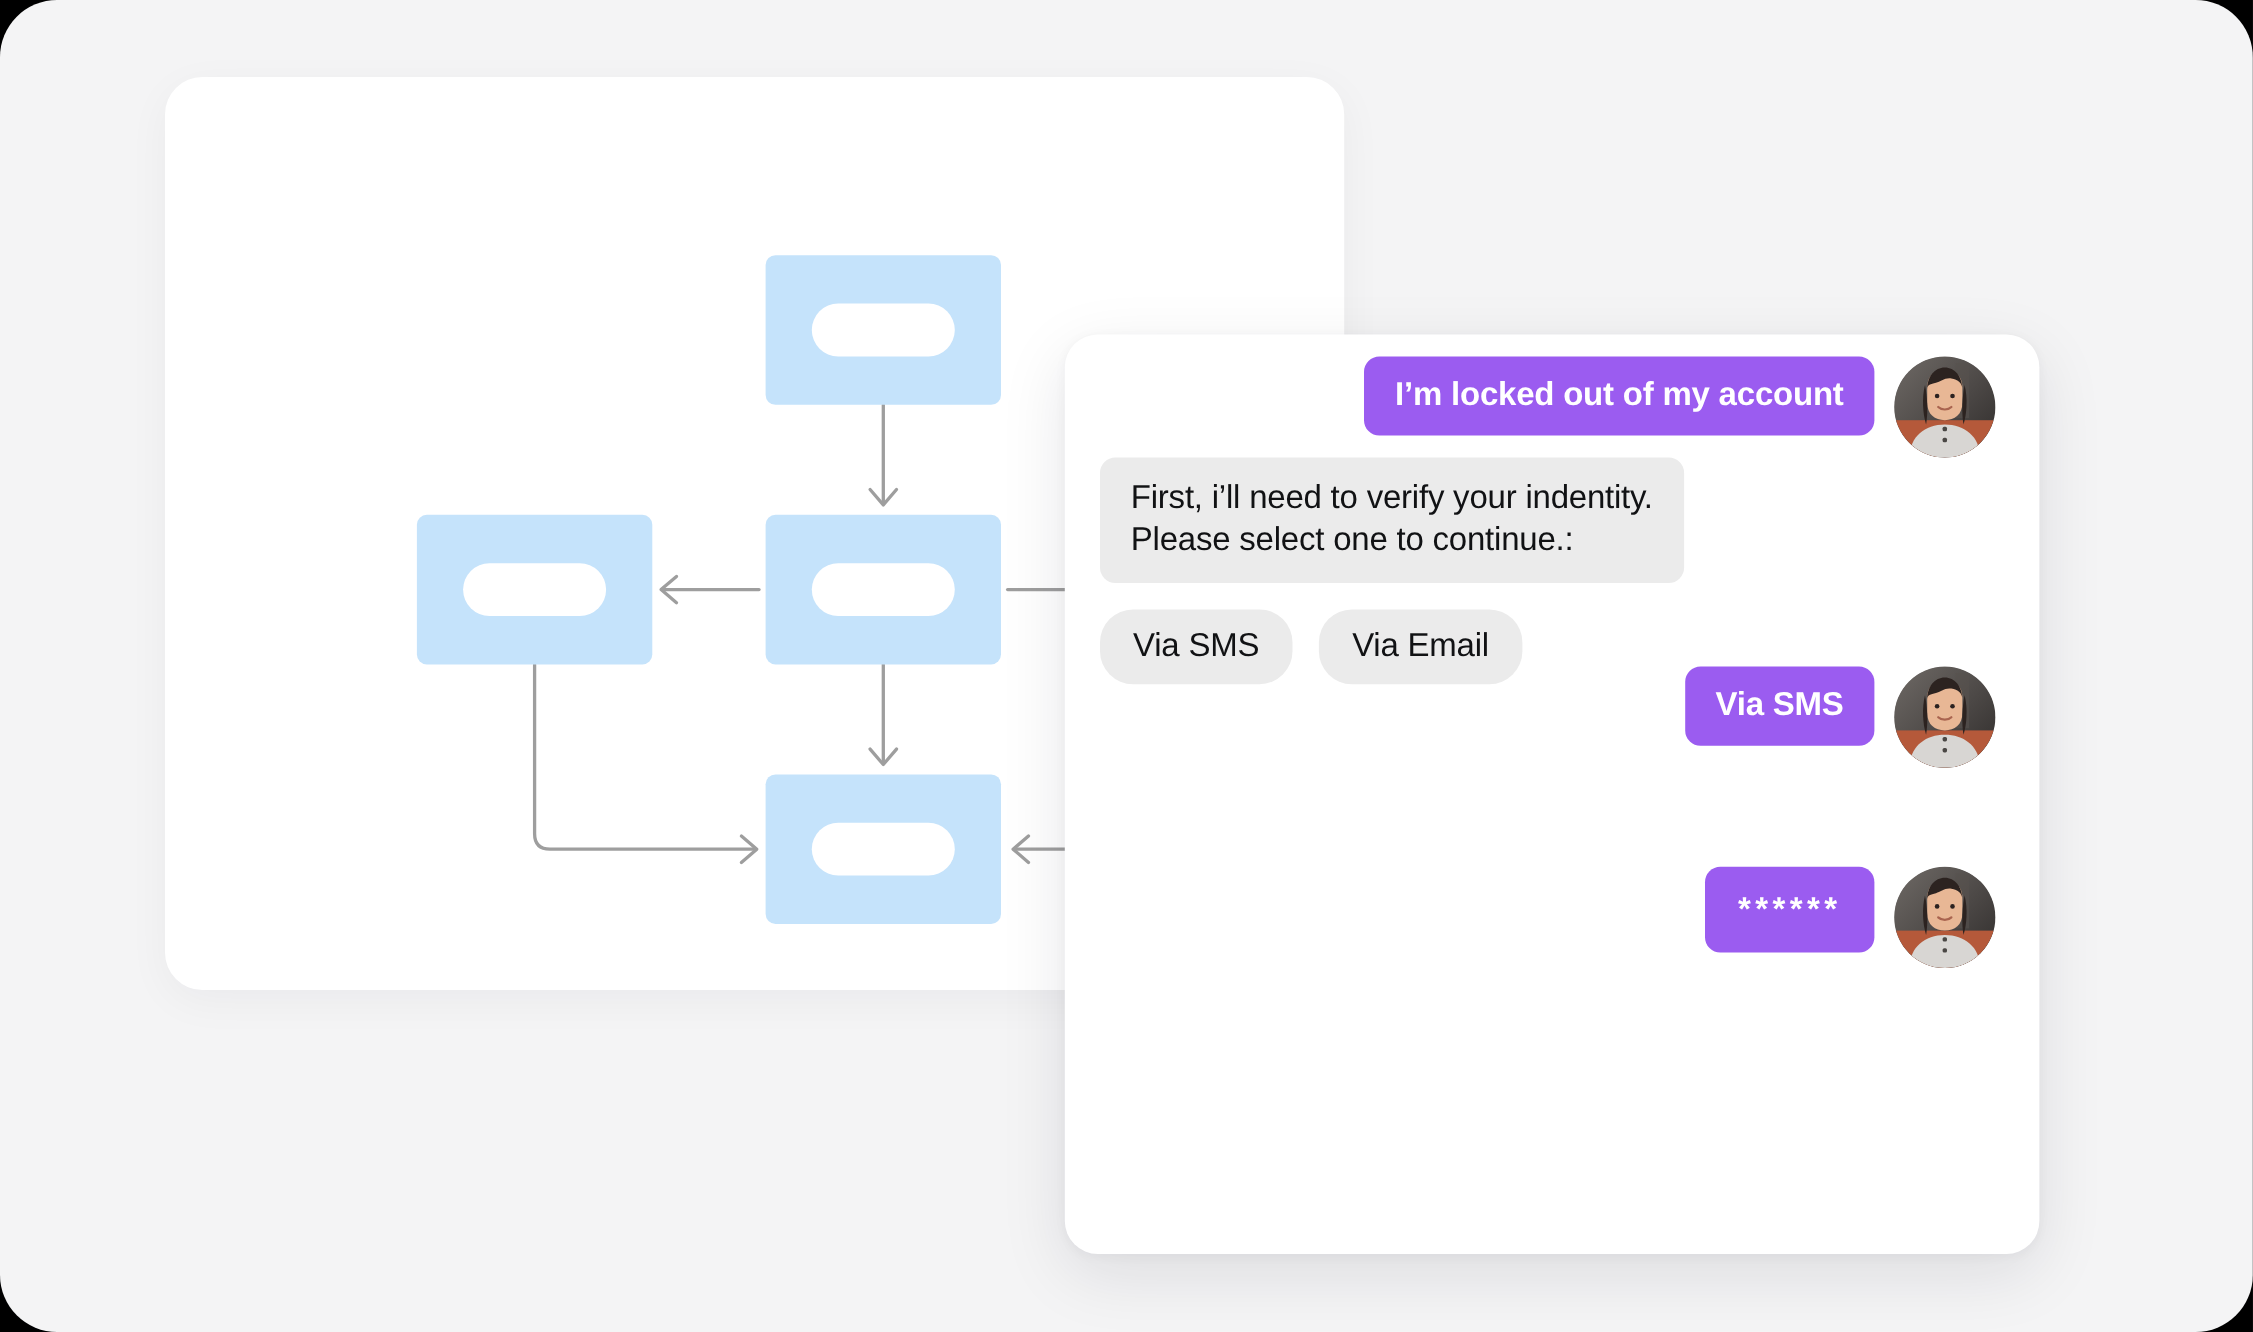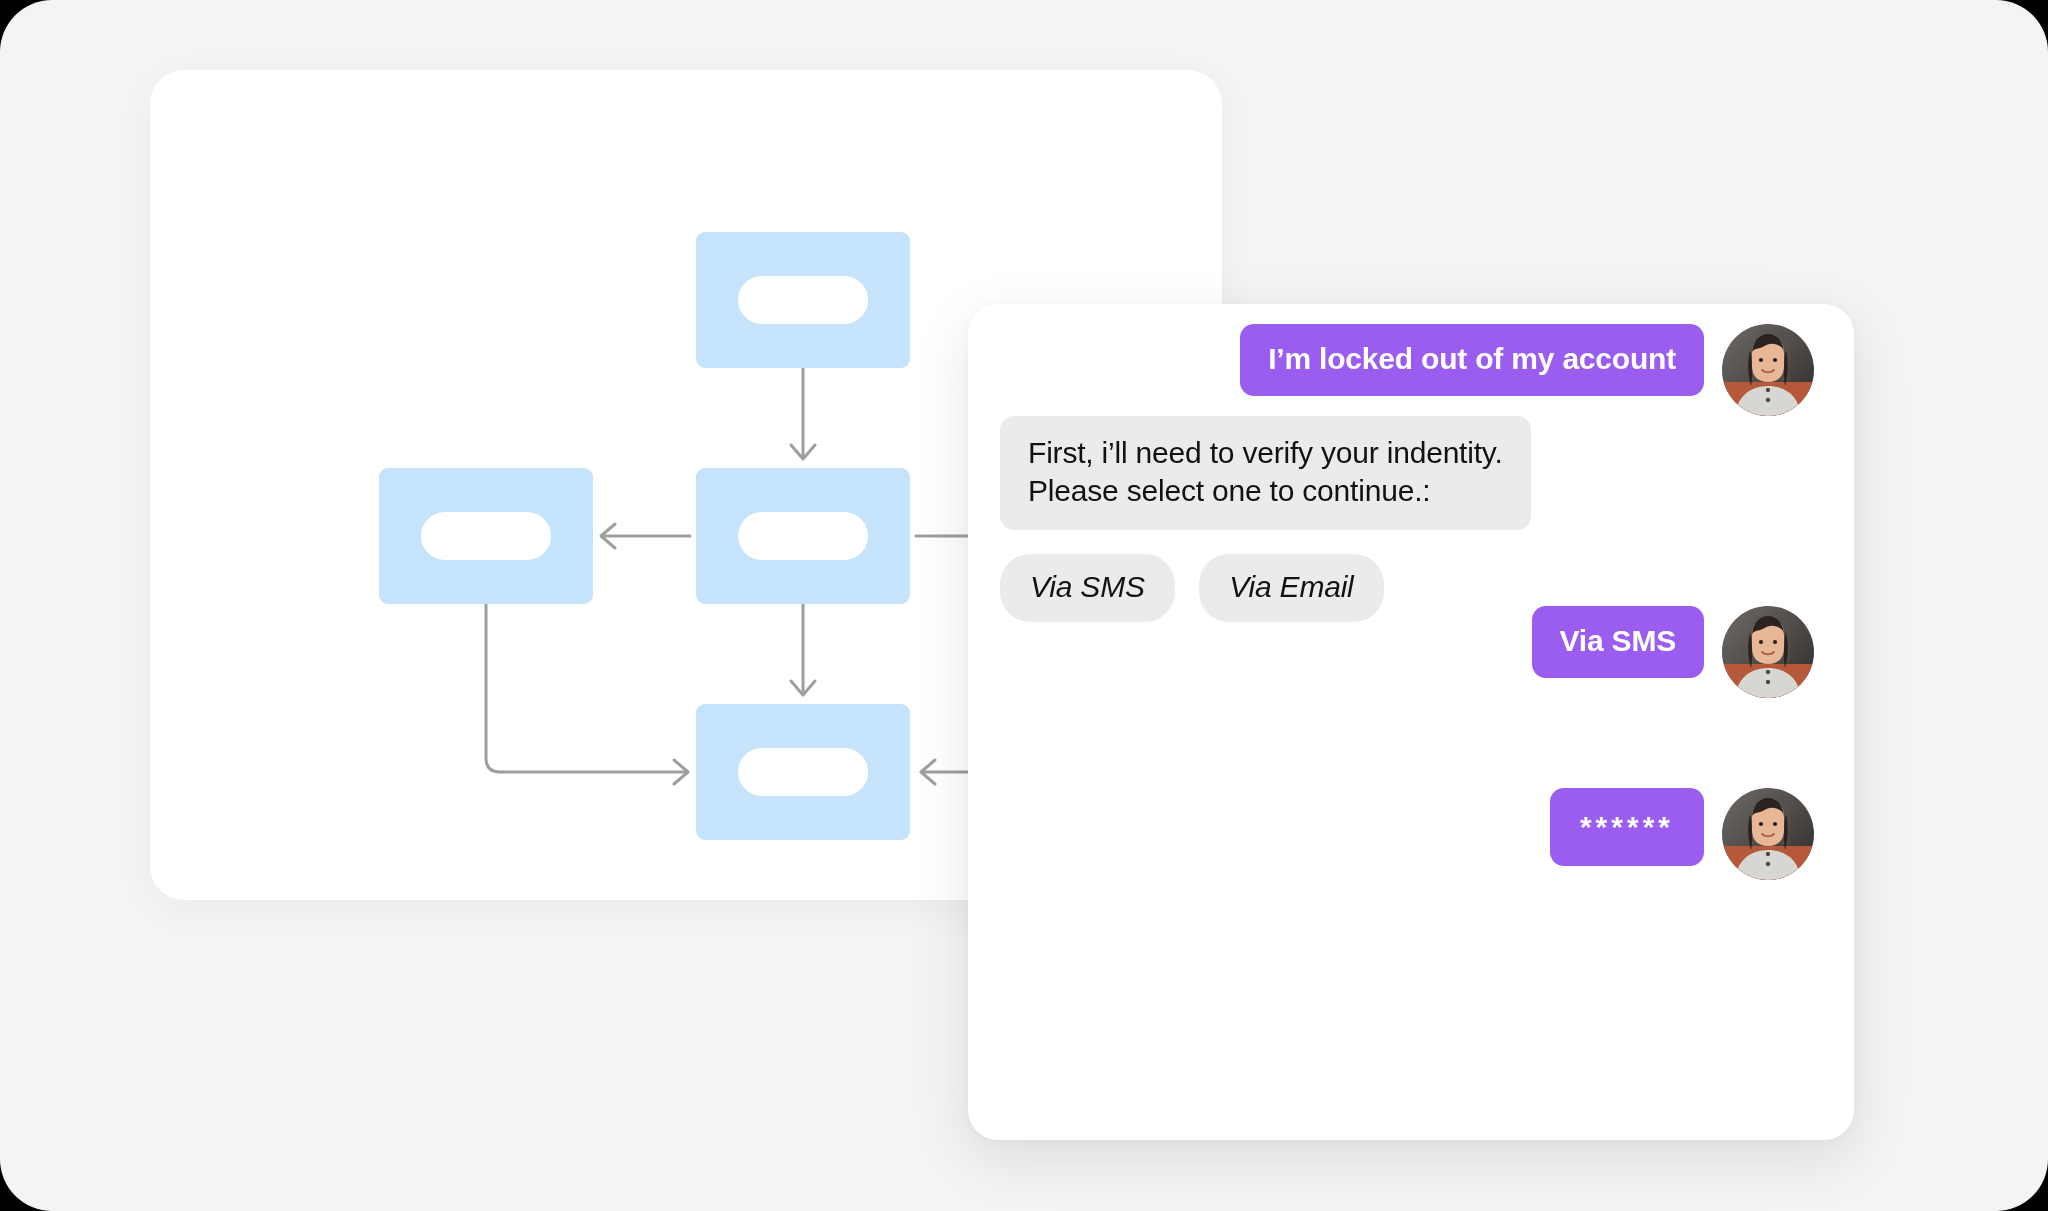--- a/index.html
+++ b/index.html
@@ -228,21 +228,21 @@
             <circle cx="39" cy="36" r="2.1" fill="#2B2220"></circle>
             <circle cx="53" cy="36" r="2.1" fill="#2B2220"></circle>
             <path d="M40 46c3 3 9 3 12 0" stroke="#A9644F" stroke-width="2" fill="none" stroke-linecap="round"></path>
             <rect x="44" y="64" width="4" height="4" rx="1.4" fill="#4A4744"></rect>
             <rect x="44" y="74" width="4" height="4" rx="1.4" fill="#4A4744"></rect>
           </g>
         </svg>
       </div>
     </div>
 
-    <div class="chat-row" style="left:32px; top:250px; width:700px;font-style:italic;">
+    <div class="chat-row" style="left:32px; top:250px; width:700px;">
       <div>
         <span class="chip">Via SMS</span>
         <span class="chip">Via Email</span>
       </div>
     </div>
 
     <div class="chat-row right" style="left:0; top:302px; width:846px;">
       <div class="bubble outgoing">Via SMS</div>
       <div class="avatar">
         <svg viewBox="0 0 92 92" aria-hidden="true">

